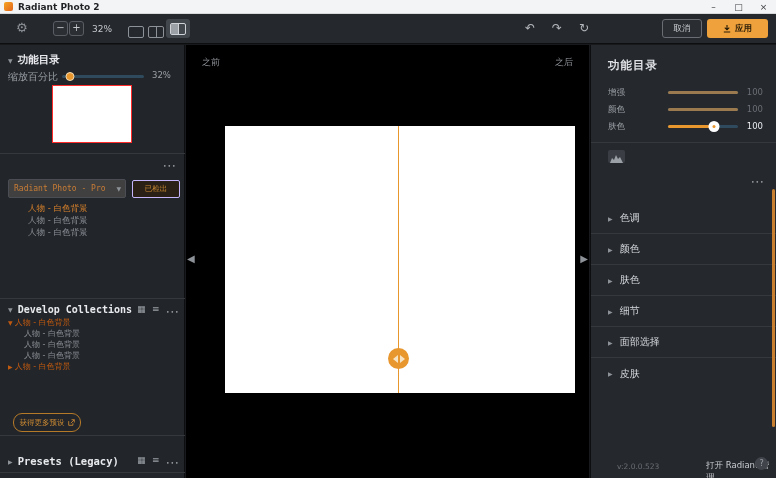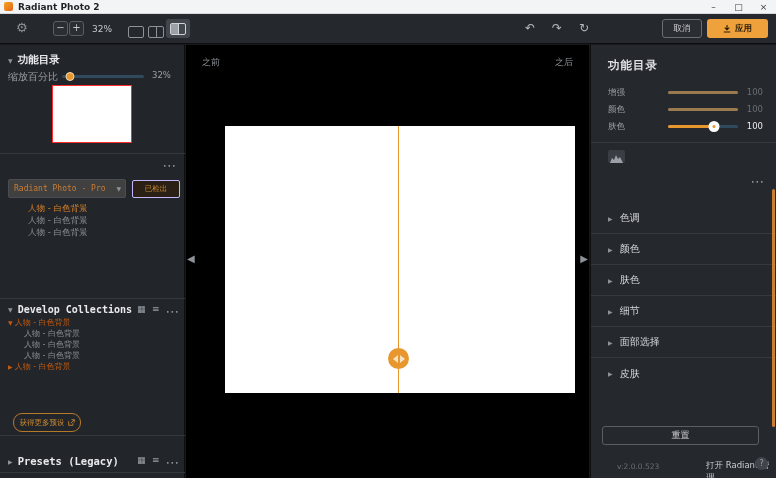--- a/index.html
+++ b/index.html
@@ -293,20 +293,19 @@
       <div class="rp-section">
         <span class="tri">▶</span>
         <span class="rp-section-lbl">面部选择</span>
       </div>
       <div class="rp-section">
         <span class="tri">▶</span>
         <span class="rp-section-lbl">皮肤</span>
       </div>
     </div>
 
-    <div class="reset-btn">重置</div>
     <div class="rp-version">v:2.0.0.523</div>
     <div class="rp-manager">打开 Radiant 管理</div>
     <div class="rp-help">?</div>
     <div class="rp-scrollbar"></div>
   </div>
 
 </div>
 
 </body></html>

